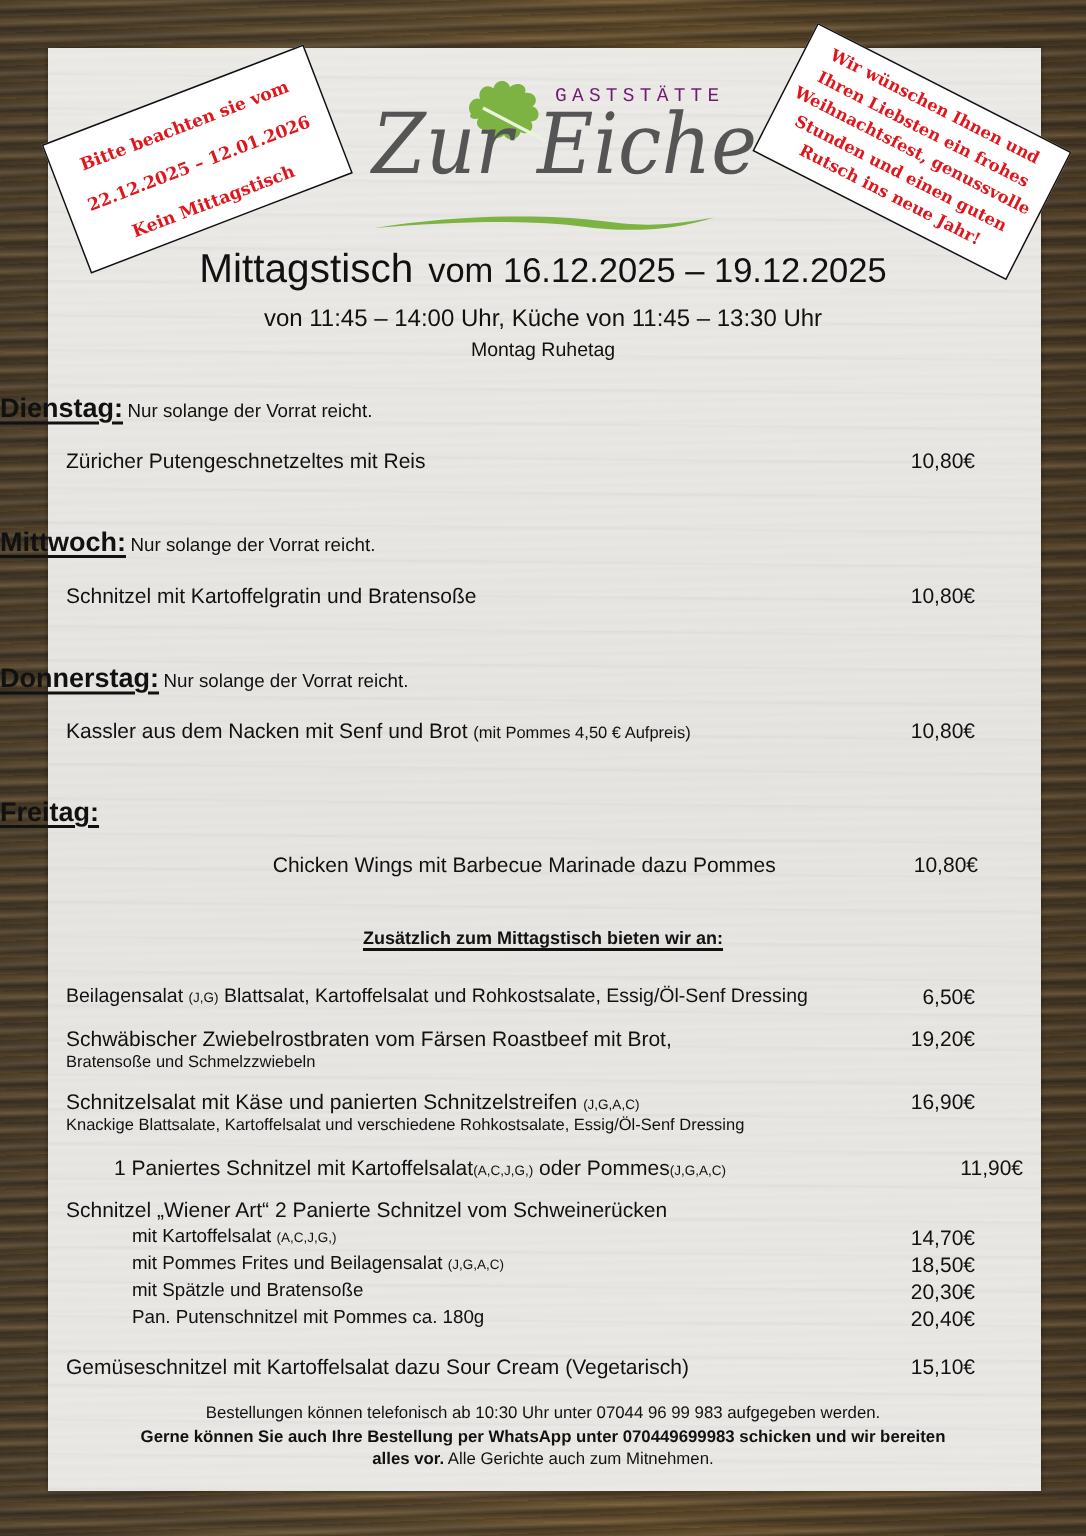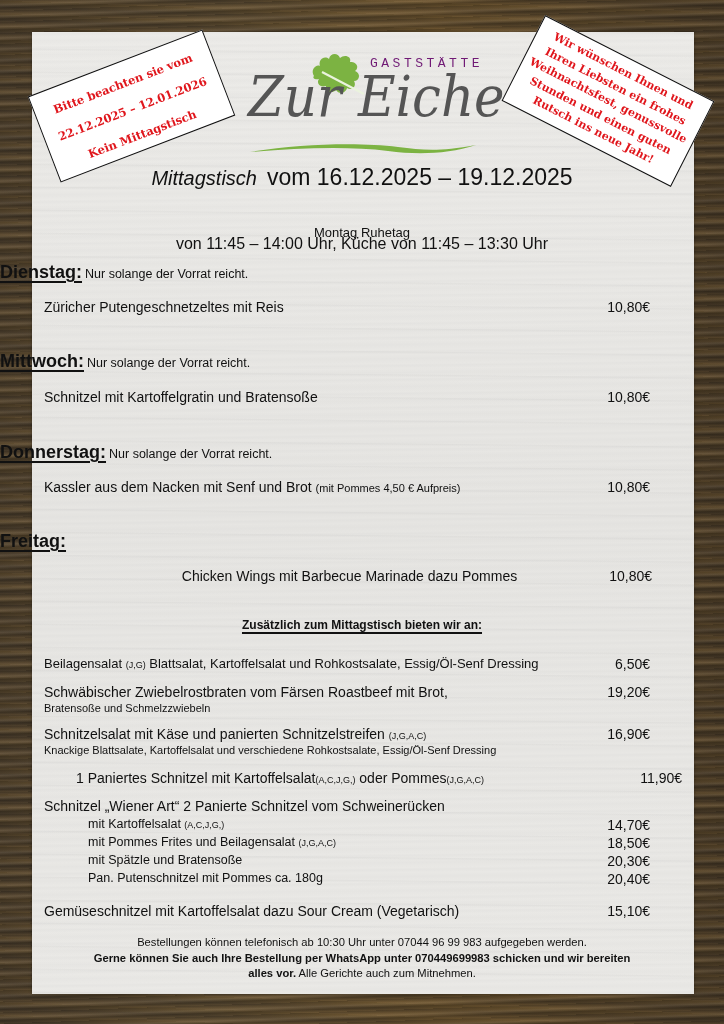--- a/index.html
+++ b/index.html
@@ -79,37 +79,35 @@
     
     .title-line {
       position: absolute;
       left: 0;
       width: 100%;
       top: 164px;
       text-align: center;
       white-space: nowrap;
     }
     .title-main {
-      font-size: 20px;
+      font-size: 27px;
       color: #111;
-      font-style: italic;
     }
     .title-dates {
       font-size: 23px;
       color: #111;
       margin-left: 10px;
       text-align: center;
     }
     .hours-line {
       position: absolute;
       left: 0; width: 100%;
       top: 204px;
       text-align: center;
       font-size: 16px;
-      margin-top: 31px;
     }
     .rest-line {
       position: absolute;
       left: 0; width: 100%;
       top: 225px;
       text-align: center;
       font-size: 13px;
     }
 
     

